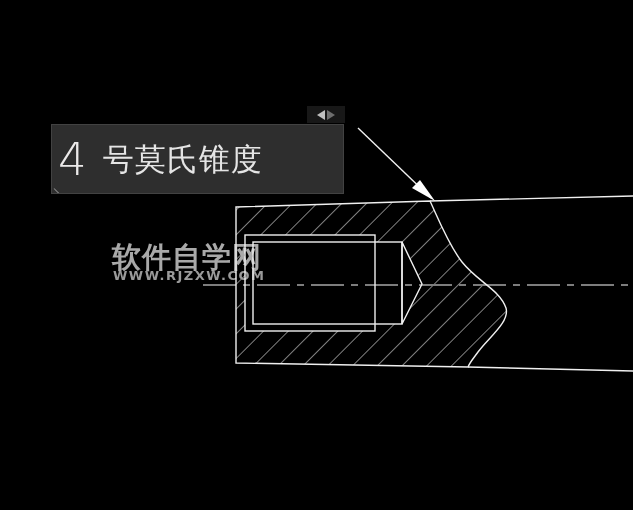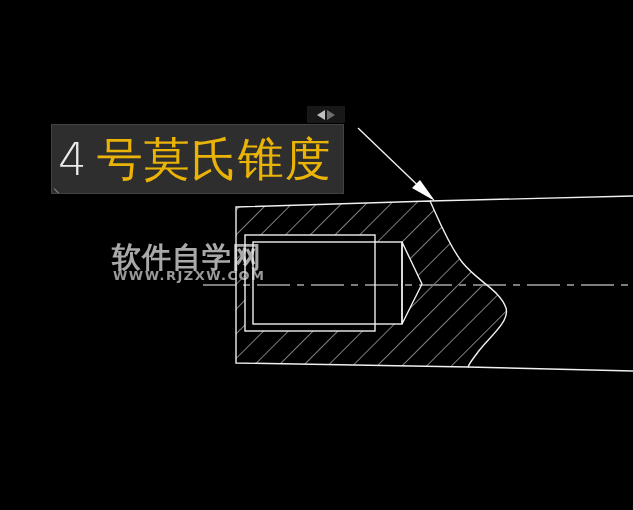--- a/index.html
+++ b/index.html
@@ -14,21 +14,21 @@
     position:absolute;left:51px;top:124px;width:293px;height:70px;
     background:#2e2e2e;border:1px solid #424242;box-sizing:border-box;
     display:flex;align-items:center;white-space:nowrap;overflow:hidden;
   }
   .mtext-number{
     font-family:"DejaVu Sans", sans-serif;font-weight:200;
     font-size:45px;color:#eceaea;margin-left:6px;line-height:1;
   }
   .mtext-cjk{
     font-family:"DejaVu Serif","Liberation Serif",serif;
-    font-size:46px;color:#eab308;margin-left:10px;line-height:1;letter-spacing:1px;
+    font-size:31px;color:#e5e5e5;margin-left:16px;line-height:1;letter-spacing:1px;
   }
   .resize-handle{
     position:absolute;left:2px;bottom:4px;width:12px;height:1px;
     background:#8f8f8f;transform:rotate(45deg);transform-origin:left center;
   }
   
   .width-control{
     position:absolute;left:307px;top:106px;width:38px;height:17px;
     background:#181818;display:flex;align-items:center;justify-content:center;gap:2px;
   }

